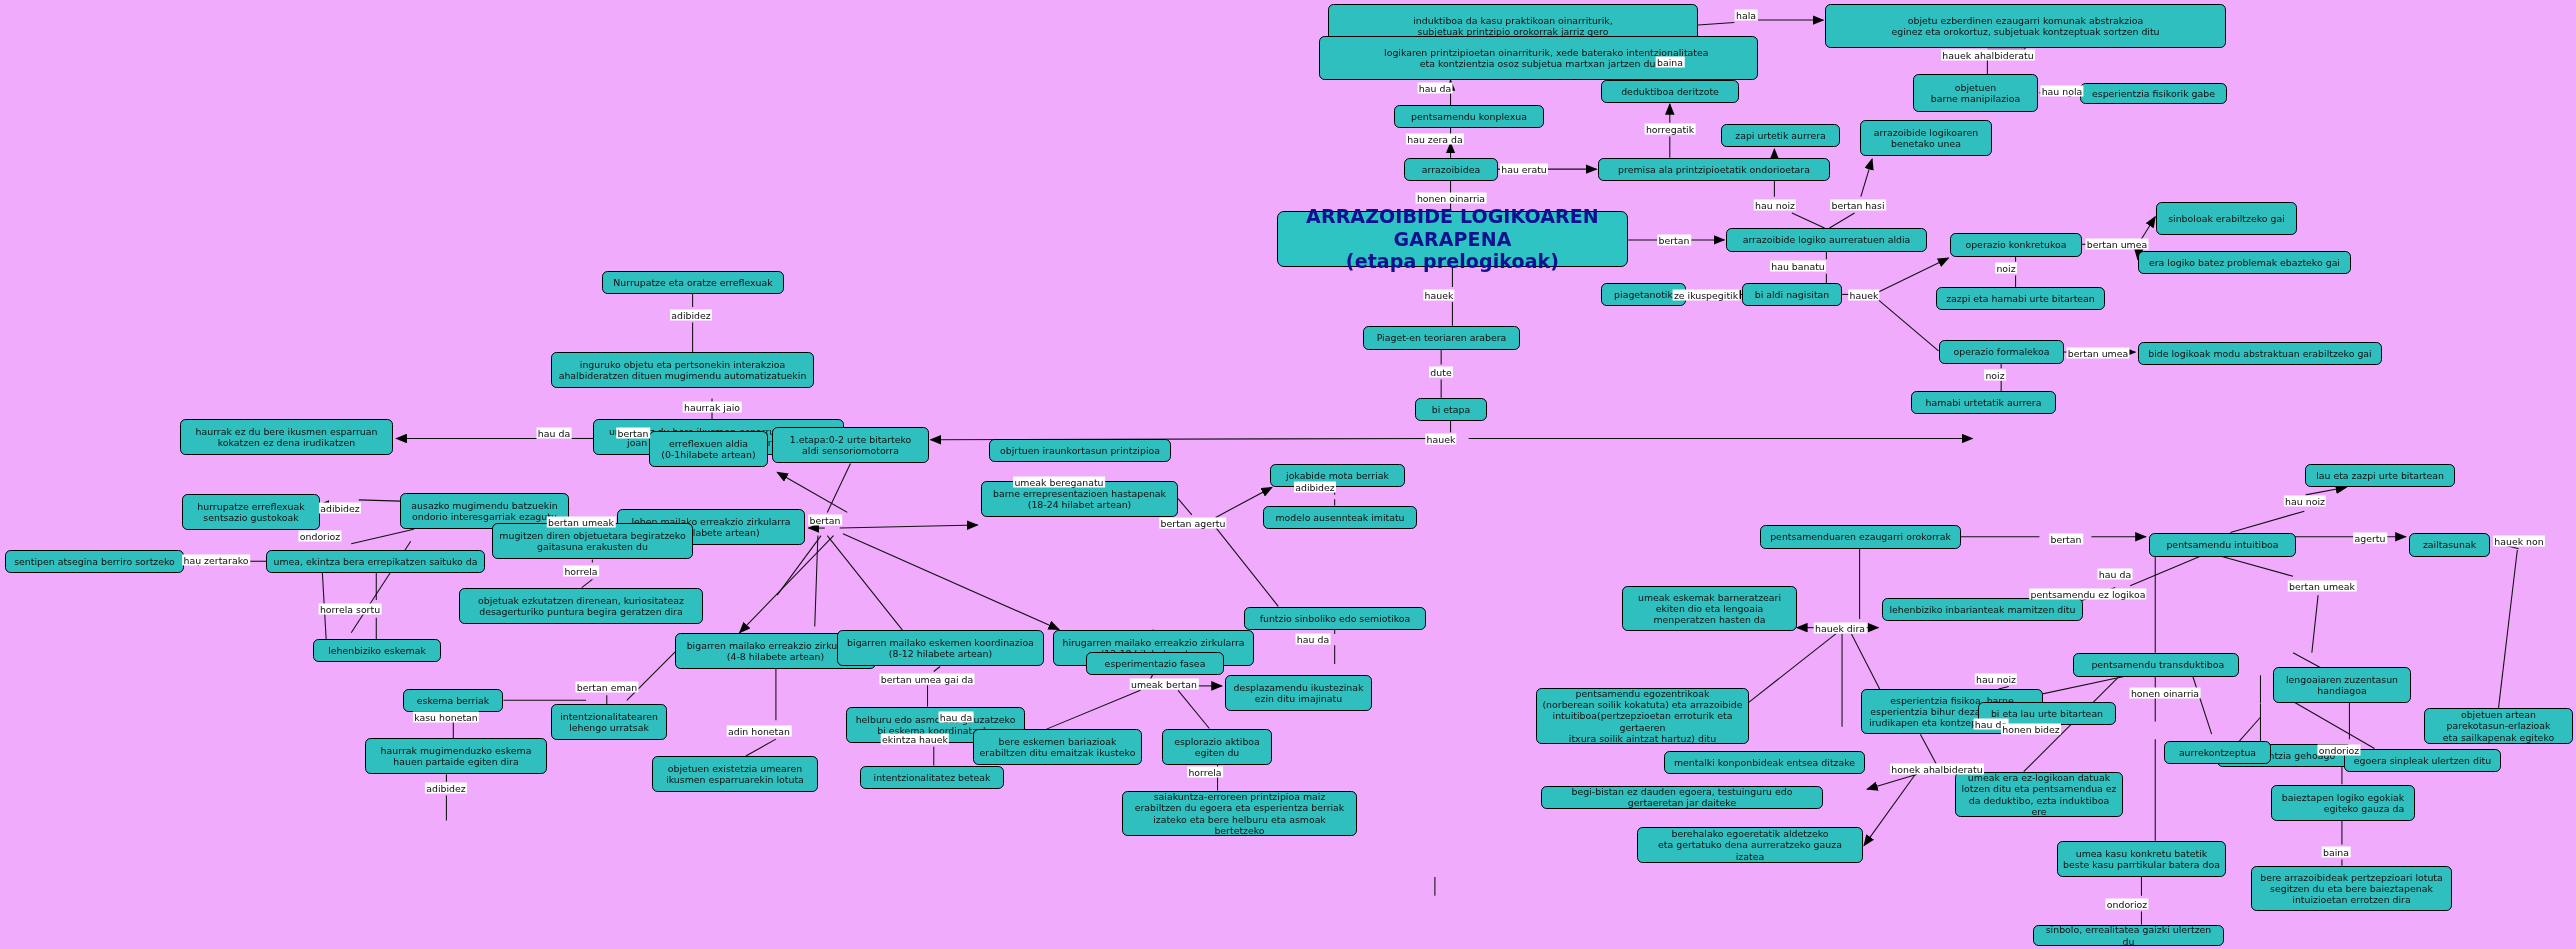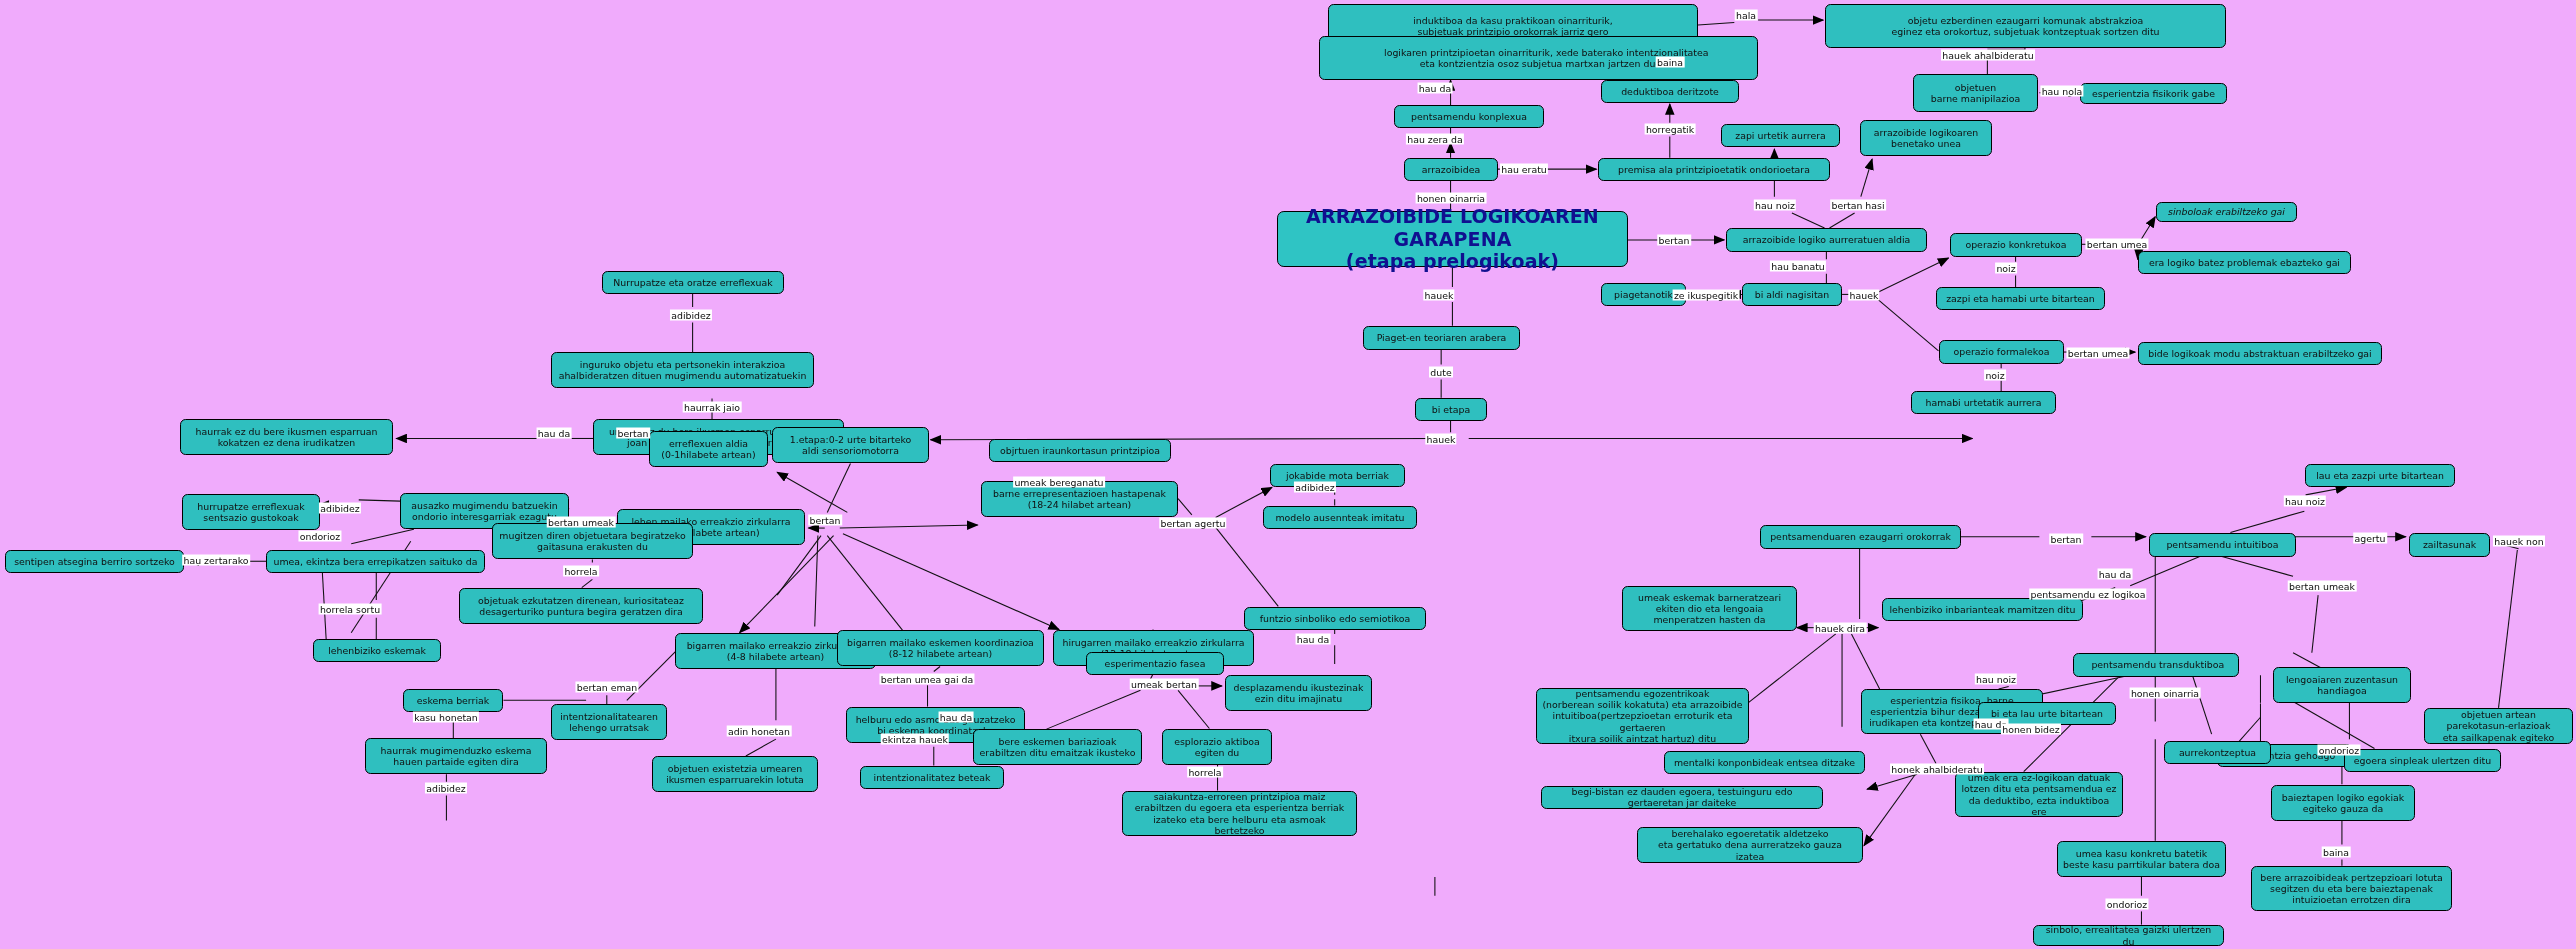--- a/index.html
+++ b/index.html
@@ -227,21 +227,21 @@
       <div class="node" style="left: 1394px; top: 105px; width: 150px; height: 22.6px;">pentsamendu konplexua</div>
       <div class="node" style="left: 1721px; top: 124px; width: 119px; height: 22.6px;">zapi urtetik aurrera</div>
       <div class="node" style="left: 1860px; top: 120px; width: 132px; height: 36px;">arrazoibide logikoaren
 benetako unea</div>
       <div class="node" style="left: 1404px; top: 158px; width: 94px; height: 22.6px;">arrazoibidea</div>
       <div class="node" style="left: 1598px; top: 158px; width: 232px; height: 22.6px;">premisa ala printzipioetatik ondorioetara</div>
       <div class="node root" style="left: 1277px; top: 211px; width: 351px; height: 56px;">ARRAZOIBIDE LOGIKOAREN GARAPENA
 (etapa prelogikoak)</div>
       <div class="node" style="left: 1726px; top: 228px; width: 201px; height: 24px;">arrazoibide logiko aurreratuen aldia</div>
       <div class="node" style="left: 1950px; top: 233px; width: 132px; height: 24px;">operazio konkretukoa</div>
-      <div class="node" style="left: 2156px; top: 202px; width: 141px; height: 20px; font-style: italic;">sinboloak erabiltzeko gai</div>
+      <div class="node" style="left: 2156px; top: 202px; width: 141px; height: 33px;">sinboloak erabiltzeko gai</div>
       <div class="node" style="left: 2138px; top: 251px; width: 213px; height: 22.6px;">era logiko batez problemak ebazteko gai</div>
       <div class="node" style="left: 1601px; top: 283px; width: 85px; height: 22.6px;">piagetanotik</div>
       <div class="node" style="left: 1742px; top: 283px; width: 100px; height: 22.6px;">bi aldi nagisitan</div>
       <div class="node" style="left: 1936px; top: 287px; width: 169px; height: 22.6px;">zazpi eta hamabi urte bitartean</div>
       <div class="node" style="left: 1939px; top: 340px; width: 125px; height: 24px;">operazio formalekoa</div>
       <div class="node" style="left: 2138px; top: 342px; width: 244px; height: 22.6px;">bide logikoak modu abstraktuan erabiltzeko gai</div>
       <div class="node" style="left: 1363px; top: 326px; width: 157px; height: 24px;">Piaget-en teoriaren arabera</div>
       <div class="node" style="left: 1911px; top: 391px; width: 145px; height: 22.6px;">hamabi urtetatik aurrera</div>
       <div class="node" style="left: 1415px; top: 398px; width: 72px; height: 22.6px;">bi etapa</div>
       <div class="node" style="left: 602px; top: 271px; width: 182px; height: 22.6px;">Nurrupatze eta oratze erreflexuak</div>
@@ -316,21 +316,21 @@
 hauen partaide egiten dira</div>
       <div class="node" style="left: 652px; top: 756px; width: 166px; height: 36px;">objetuen existetzia umearen
 ikusmen esparruarekin lotuta</div>
       <div class="node" style="left: 860px; top: 766px; width: 144px; height: 22.6px;">intentzionalitatez beteak</div>
       <div class="node" style="left: 1978px; top: 702px; width: 138px; height: 22.6px;">bi eta lau urte bitartean</div>
       <div class="node" style="left: 2164px; top: 741px; width: 107px; height: 22.6px;">aurrekontzeptua</div>
       <div class="node" style="left: 1637px; top: 827px; width: 226px; height: 36px;">berehalako egoeretatik aldetzeko
 eta gertatuko dena aurreratzeko gauza izatea</div>
       <div class="node" style="left: 2273px; top: 667px; width: 138px; height: 36px;">lengoaiaren zuzentasun
 handiagoa</div>
-      <div class="node" style="left: 2271px; top: 785px; width: 144px; height: 36px;">baieztapen logiko egokiak
+      <div class="node" style="left: 2271px; top: 785px; width: 144px; height: 36px; text-align: right;">baieztapen logiko egokiak
 egiteko gauza da</div>
       <div class="node" style="left: 1664px; top: 751px; width: 201px; height: 22.6px;">mentalki konponbideak  entsea ditzake</div>
       <div class="node" style="left: 1541px; top: 786px; width: 282px; height: 22.6px;">begi-bistan ez dauden egoera, testuinguru edo gertaeretan jar daiteke</div>
       <div class="node" style="left: 1955px; top: 772px; width: 168px; height: 45px;">umeak era ez-logikoan datuak
 lotzen ditu eta pentsamendua ez
 da deduktibo, ezta induktiboa ere</div>
       <div class="node" style="left: 1122px; top: 791px; width: 235px; height: 45px;">saiakuntza-erroreen printzipioa maiz
 erabiltzen du egoera eta esperientza berriak
 izateko eta bere helburu eta asmoak bertetzeko</div>
       <div class="node" style="left: 2251px; top: 866px; width: 201px; height: 45px;">bere arrazoibideak pertzepzioari lotuta

